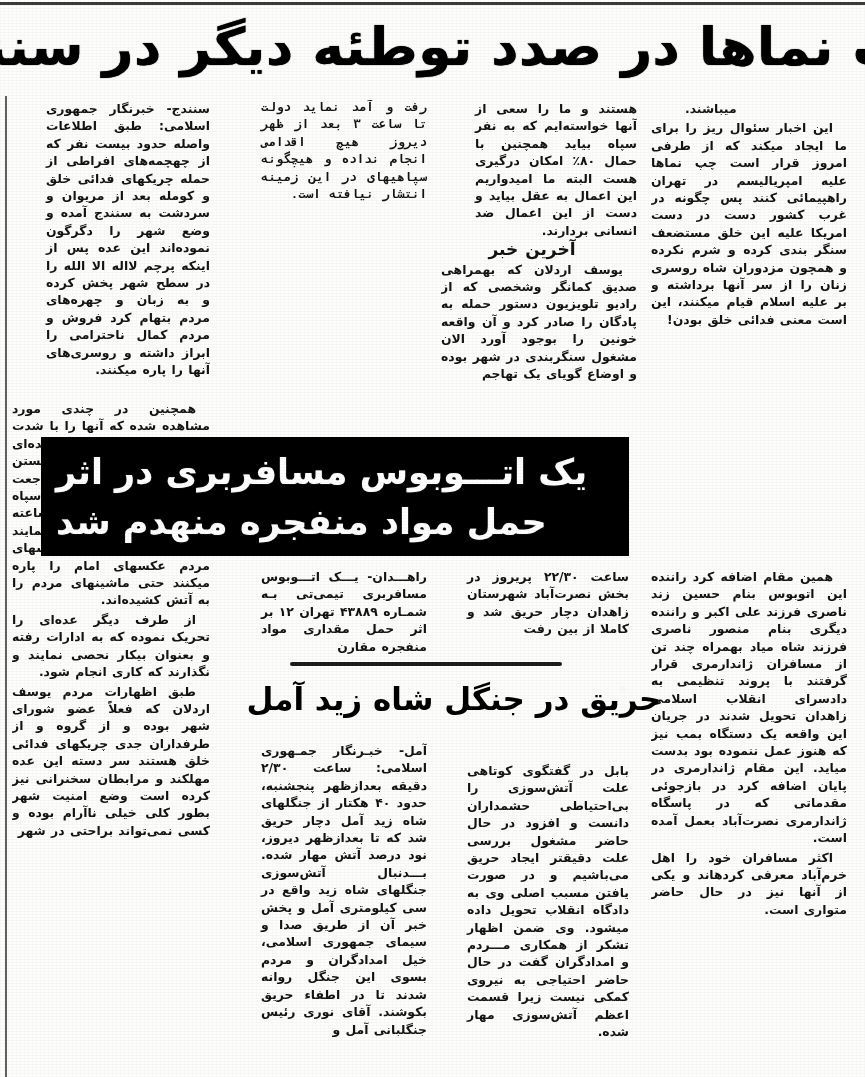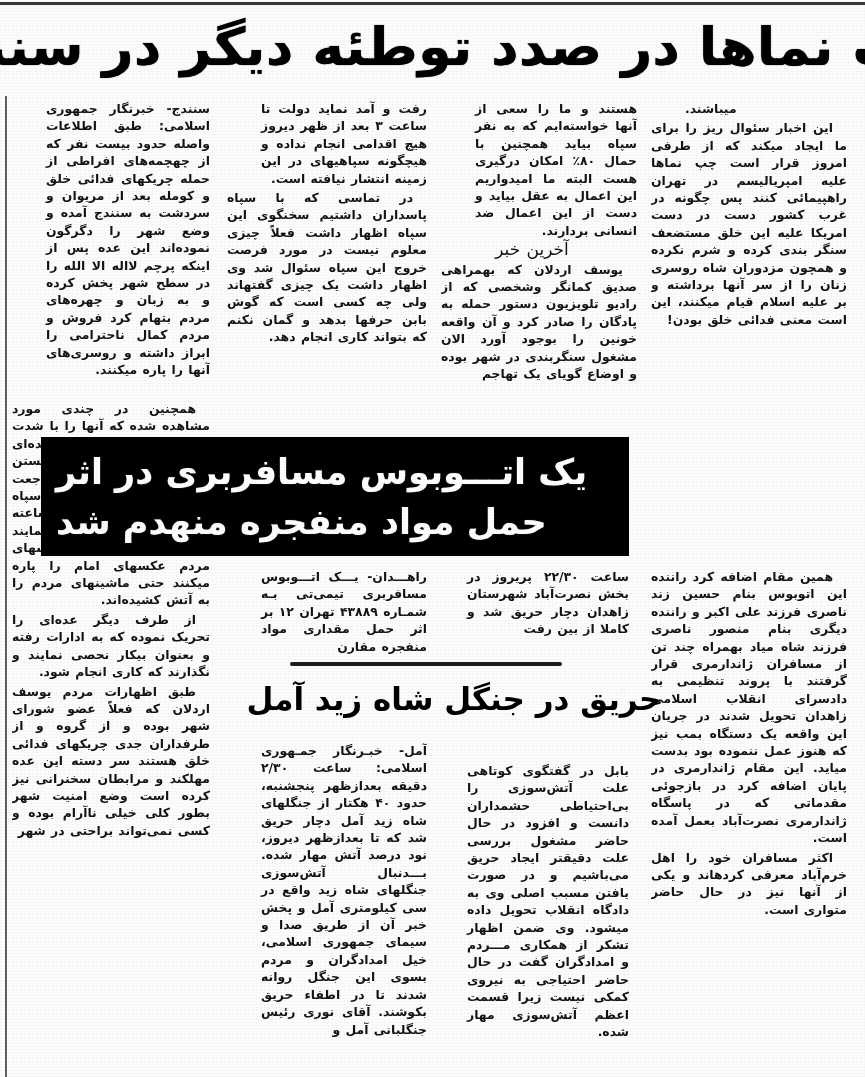--- a/index.html
+++ b/index.html
@@ -89,21 +89,21 @@
   .col p { margin: 0 0 2px 0; text-indent: 14px; }
   .col p.no-indent { text-indent: 0; margin-left: 34px; }
 
   
   .dateline { font-weight: 700; }
 
   
   .subhead {
     text-align: center;
     font-size: 17px;
-    font-weight: 400;
+    font-weight: 700;
     margin: 6px 0 4px 0;
     text-indent: 0;
     letter-spacing: -.5px;
   }
 
   
   .black-banner {
     position: absolute;
     left: 42px;
     top: 438px;
@@ -185,23 +185,22 @@
 
   <div class="col" style="right:655px; top:100px; width:198px; height:332px;">
     <p class="no-indent dateline">سنندج- خبرنگار جمهوری اسلامی: طبق اطلاعات واصله حدود بیست نفر که از چهچمه‌های افراطی از حمله چریکهای فدائی خلق و کومله بعد از مریوان و سردشت به سنندج آمده و وضع شهر را دگرگون نموده‌اند این عده پس از اینکه پرچم لااله الا الله را در سطح شهر پخش کرده و به زبان و چهره‌های مردم بتهام کرد فروش و مردم کمال ناحترامی را ابراز داشته و روسری‌های آنها را پاره میکنند.</p>
   </div>
   <div class="col" style="right:655px; top:400px; width:198px; height:680px;">
     <p>همچنین در چندی مورد مشاهده شده که آنها را با شدت کتک زده‌اند از طرف دیگر عده‌ای از سرنوشت ضرر ندانستن اطلاعی ندارند و بسیار مراجعت طبق اطلاع رسیده به سپاه پاسداران یک مهلت ۴۸ ساعته داده‌اند تا شهر را ترک نمایند این افراد با حمله با عکسهای مردم عکسهای امام را پاره میکنند حتی ماشینهای مردم را به آتش کشیده‌اند.</p>
     <p>از طرف دیگر عده‌ای را تحریک نموده که به ادارات رفته و بعنوان بیکار نحصی نمایند و نگذارند که کاری انجام شود.</p>
     <p>طبق اظهارات مردم یوسف اردلان که فعلاً عضو شورای شهر بوده و از گروه و از طرفداران جدی چریکهای فدائی خلق هستند سر دسته این عده مهلکند و مرابطان سخنرانی نیز کرده است وضع امنیت شهر بطور کلی خیلی ناآرام بوده و کسی نمی‌تواند براحتی در شهر</p>
   </div>
 
-  <div class="col" style="right:438px; top:100px; width:200px; height:330px;">
+  <div class="col" style="right:438px; top:100px; width:200px; height:330px;font-family:Liberation Mono, monospace;">
     <p class="no-indent">رفت و آمد نماید دولت تا ساعت ۳ بعد از ظهر دیروز هیچ اقدامی انجام نداده و هیچگونه سپاهیهای در این زمینه انتشار نیافته است.</p>
-    <p>در تماسی که با سپاه پاسداران داشتیم سخنگوی این سپاه اظهار داشت فعلاً چیزی معلوم نیست در مورد فرصت خروج این سپاه سئوال شد وی اظهار داشت یک چیزی گفتهاند ولی چه کسی است که گوش بابن حرفها بدهد و گمان نکنم که بتواند کاری انجام دهد.</p>
   </div>
 
   <div class="col" style="right:228px; top:100px; width:196px; height:330px;">
     <p class="no-indent">هستند و ما را سعی از آنها خواسته‌ایم که به نفر سپاه بیاید همچنین با حمال ۸۰٪ امکان درگیری هست البته ما امیدواریم این اعمال به عقل بیاید و دست از این اعمال ضد انسانی بردارند.</p>
     <p class="subhead">آخرین خبر</p>
     <p>یوسف اردلان که بهمراهی صدیق کمانگر وشخصی که از رادیو تلویزیون دستور حمله به پادگان را صادر کرد و آن واقعه خونین را بوجود آورد الان مشغول سنگربندی در شهر بوده و اوضاع گویای یک تهاجم</p>
   </div>
 
   <div class="col" style="right:18px; top:100px; width:196px; height:330px;">
     <p class="no-indent" style="text-align:left;">میباشند.</p>

